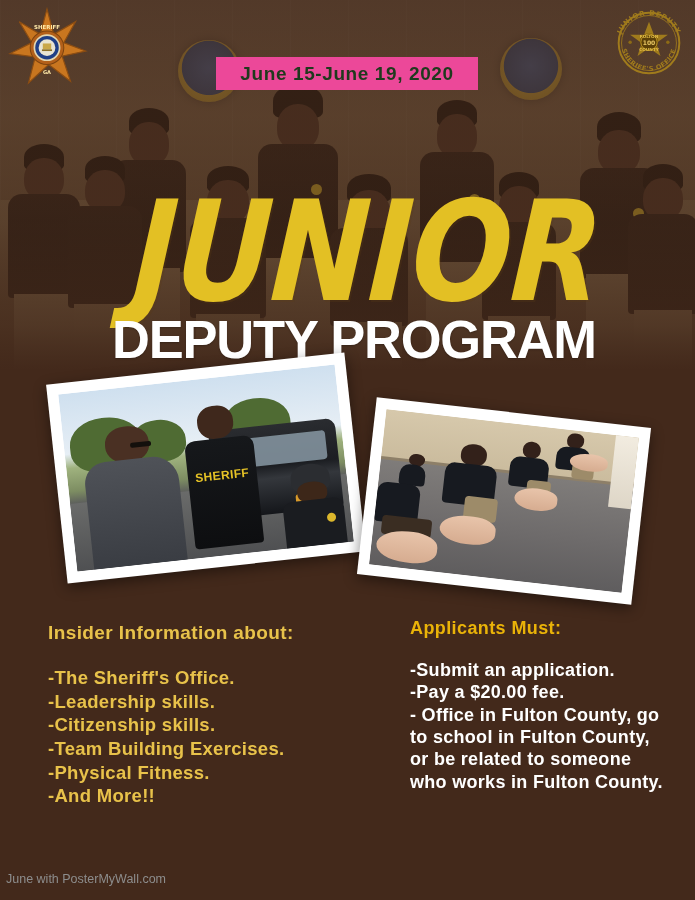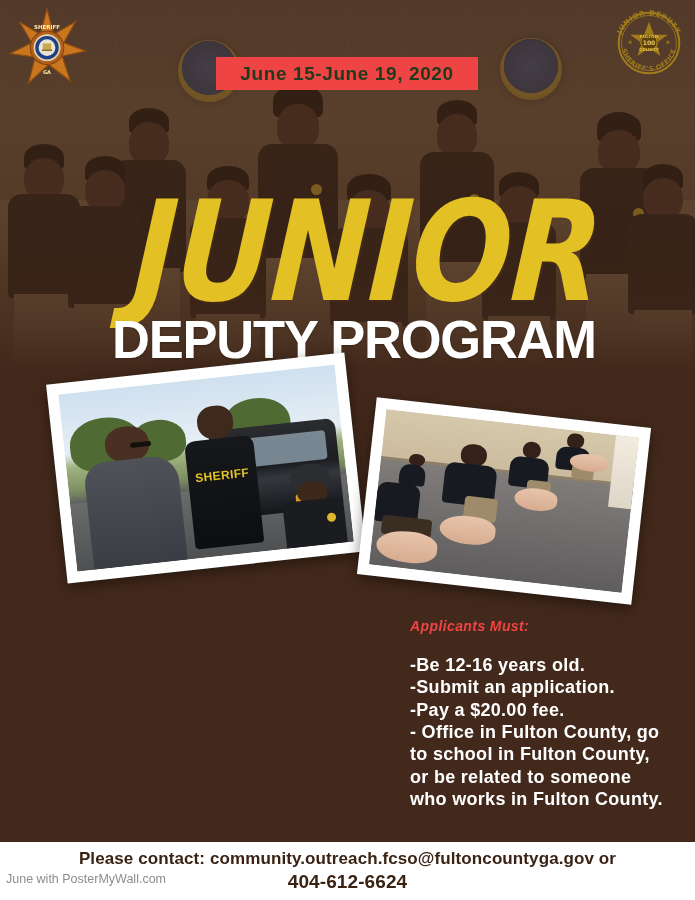--- a/index.html
+++ b/index.html
@@ -122,21 +122,21 @@
     font-size: 29px;
     letter-spacing: -0.2px;
     color: #1e2450;
     white-space: nowrap;
     transform: scaleX(0.96);
   }
   .date-banner {
     position: absolute;
     left: 216px; top: 57px;
     width: 262px; height: 33px;
-    background: #ef4444;
+    background: #ec4899;
     display: flex; align-items: center; justify-content: center;
   }
   .date-banner span {
     font-weight: bold;
     font-size: 19px;
     letter-spacing: 0.6px;
     color: #1f3a1d;
     white-space: nowrap;
   }
 
@@ -255,21 +255,21 @@
     width: 262px;
   }
   .col-heading {
     font-family: "Liberation Sans", sans-serif;
     font-weight: bold;
     font-size: 19px;
     letter-spacing: 0.4px;
     margin: 0 0 22px 0;
   }
   .col-left .col-heading { color: #e8c24a; }
-  .col-right .col-heading { color: #ef4444; font-size: 14px; margin-bottom: 20px; font-style: italic; }
+  .col-right .col-heading { color: #eab308; font-size: 18px; margin-bottom: 20px; }
   .bullets { margin: 0; padding: 0; list-style: none; }
   .bullets li {
     font-family: "Liberation Sans", sans-serif;
     font-weight: bold;
     font-size: 18.5px;
     line-height: 1.28;
     letter-spacing: 0.3px;
   }
   .col-left .bullets li { color: #e8c24a; }
   .col-right .bullets li { color: #ffffff; font-size: 18px; line-height: 1.24; }
@@ -502,30 +502,36 @@
 
         <div class="trainee" style="left:0%; top:46%; width:30%; height:54%;">
           <div class="b" style="left:0; top:0; width:56%; height:48%;"></div>
           <div class="p" style="left:10%; top:40%; width:66%; height:22%; background:#3a2d22;"></div>
         </div>
         <div class="manikin" style="left:2%; top:76%; width:24%; height:20%;"></div>
       </div>
     </div>
   </div>
 
+  <div class="col-left">
+    <div class="col-heading">Insider Information about:</div>
+    <ul class="bullets">
+      <li>-The Sheriff's Office.</li>
+      <li>-Leadership skills.</li>
+      <li>-Citizenship skills.</li>
+      <li>-Team Building Exercises.</li>
+      <li>-Physical Fitness.</li>
+      <li>-And More!!</li>
+    </ul>
+  </div>
 
   <div class="col-right">
     <div class="col-heading">Applicants Must:</div>
     <ul class="bullets">
-      <li>-Be 12-16 years old.</li>
       <li>-Submit an application.</li>
       <li>-Pay a $20.00 fee.</li>
       <li>- Office in Fulton County, go to school in Fulton County, or be related to someone who works in Fulton County.</li>
     </ul>
   </div>
 
-  <div class="footer">
-    <div class="line">Please contact: community.outreach.fcso@fultoncountyga.gov or</div>
-    <div class="line phone">404-612-6624</div>
-  </div>
   <div class="watermark">June with PosterMyWall.com</div>
 
 </div>
 
 </body></html>

